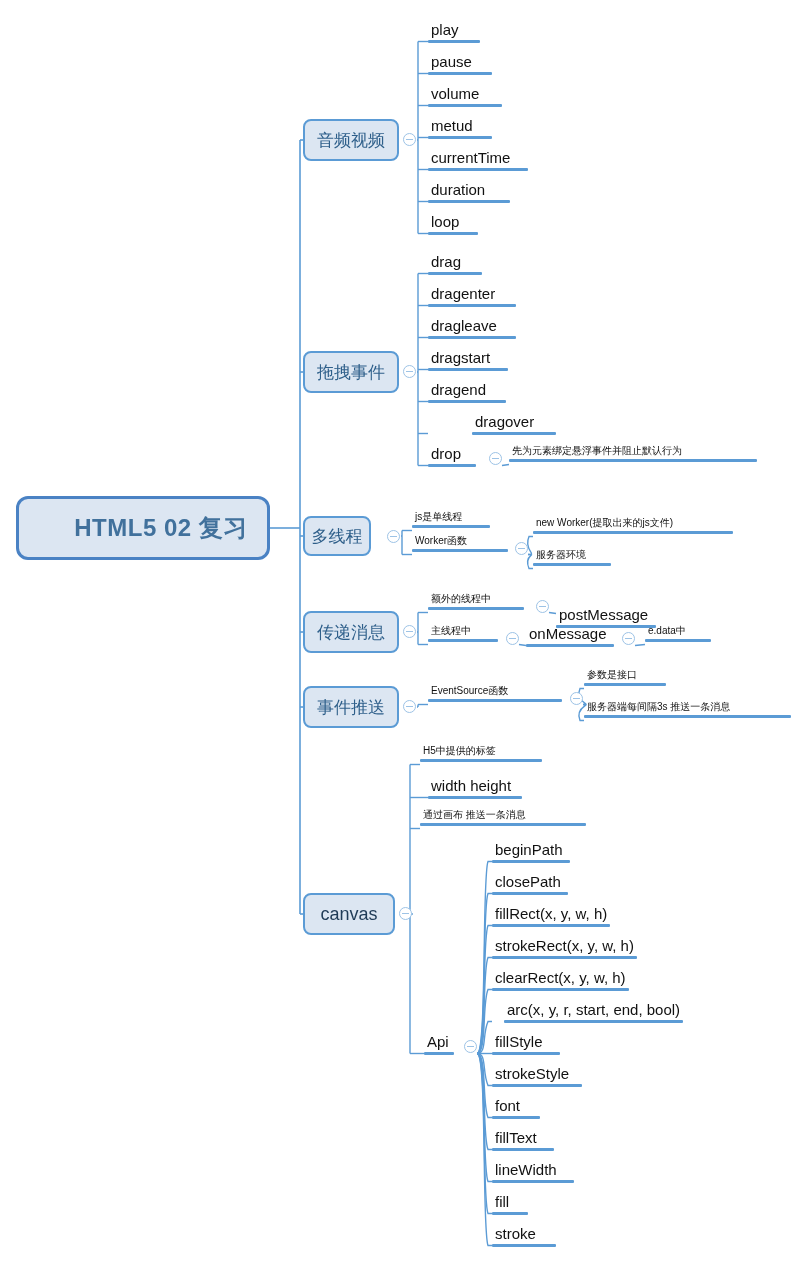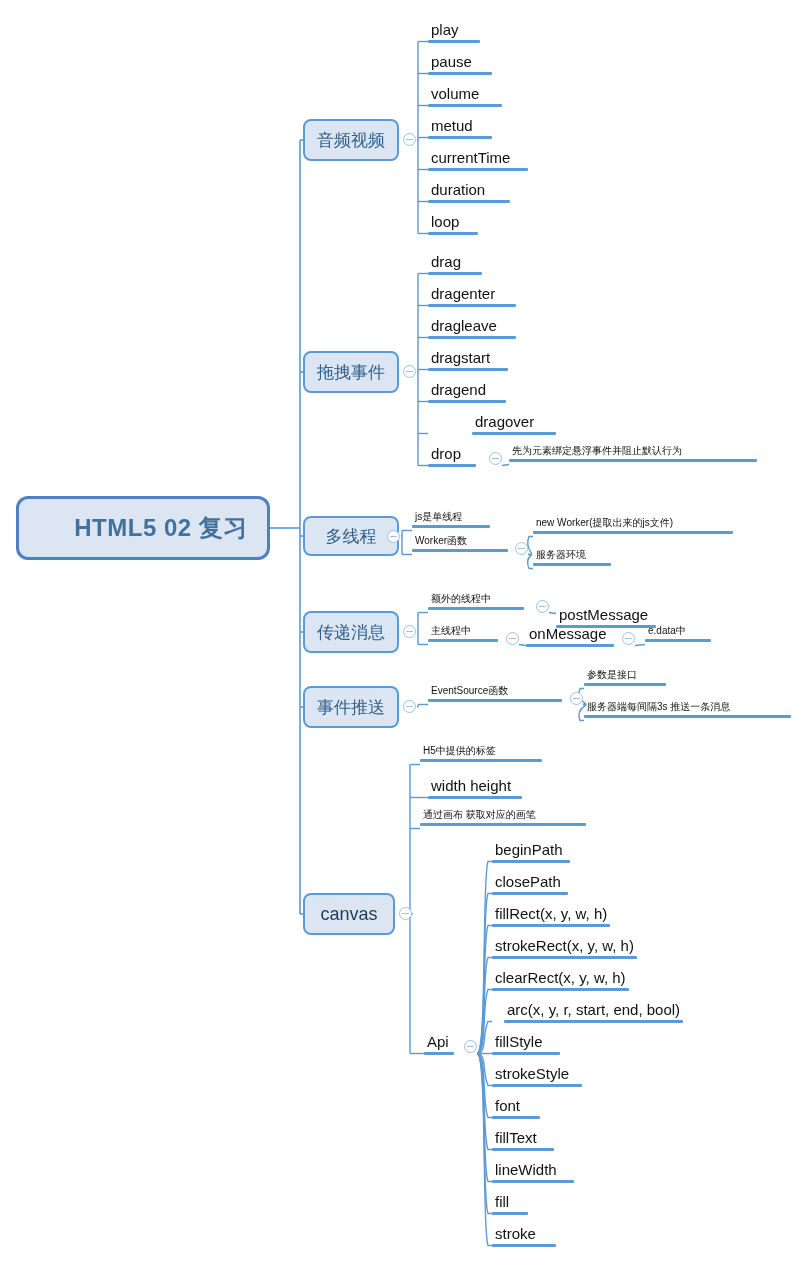--- a/index.html
+++ b/index.html
@@ -233,21 +233,21 @@
     </div>
     <div class="leaf" style="left: 428px; top: 446px;">
       <span class="leaf-label">drop</span>
       <span class="leaf-rule" style="width: 48px;"></span>
     </div>
     <div class="toggle" style="left: 489px; top: 452px;"></div>
     <div class="leaf cjk" style="left: 509px; top: 446px;">
       <span class="leaf-label">先为元素绑定悬浮事件并阻止默认行为</span>
       <span class="leaf-rule" style="width: 248px;"></span>
     </div>
-    <div class="branch-node" style="left: 303px; top: 516px; width: 96px; height: 40px;">多线程</div>
+    <div class="branch-node" style="left: 303px; top: 516px; width: 68px; height: 40px;">多线程</div>
     <div class="toggle" style="left: 387px; top: 530px;"></div>
     <div class="leaf cjk" style="left: 412px; top: 512px;">
       <span class="leaf-label">js是单线程</span>
       <span class="leaf-rule" style="width: 78px;"></span>
     </div>
     <div class="leaf cjk" style="left: 412px; top: 536px;">
       <span class="leaf-label">Worker函数</span>
       <span class="leaf-rule" style="width: 96px;"></span>
     </div>
     <div class="toggle" style="left: 515px; top: 542px;"></div>
@@ -303,21 +303,21 @@
     <div class="toggle" style="left: 399px; top: 907px;"></div>
     <div class="leaf cjk" style="left: 420px; top: 746px;">
       <span class="leaf-label">H5中提供的标签</span>
       <span class="leaf-rule" style="width: 122px;"></span>
     </div>
     <div class="leaf" style="left: 428px; top: 778px;">
       <span class="leaf-label">width height</span>
       <span class="leaf-rule" style="width: 94px;"></span>
     </div>
     <div class="leaf cjk" style="left: 420px; top: 810px;">
-      <span class="leaf-label">通过画布 获取对应的画笔</span>
+      <span class="leaf-label">通过画布 推送一条消息</span>
       <span class="leaf-rule" style="width: 166px;"></span>
     </div>
     <div class="leaf" style="left: 424px; top: 1034px;">
       <span class="leaf-label">Api</span>
       <span class="leaf-rule" style="width: 30px;"></span>
     </div>
     <div class="toggle" style="left: 464px; top: 1040px;"></div>
     <div class="leaf" style="left: 492px; top: 842px;">
       <span class="leaf-label">beginPath</span>
       <span class="leaf-rule" style="width: 78px;"></span>

